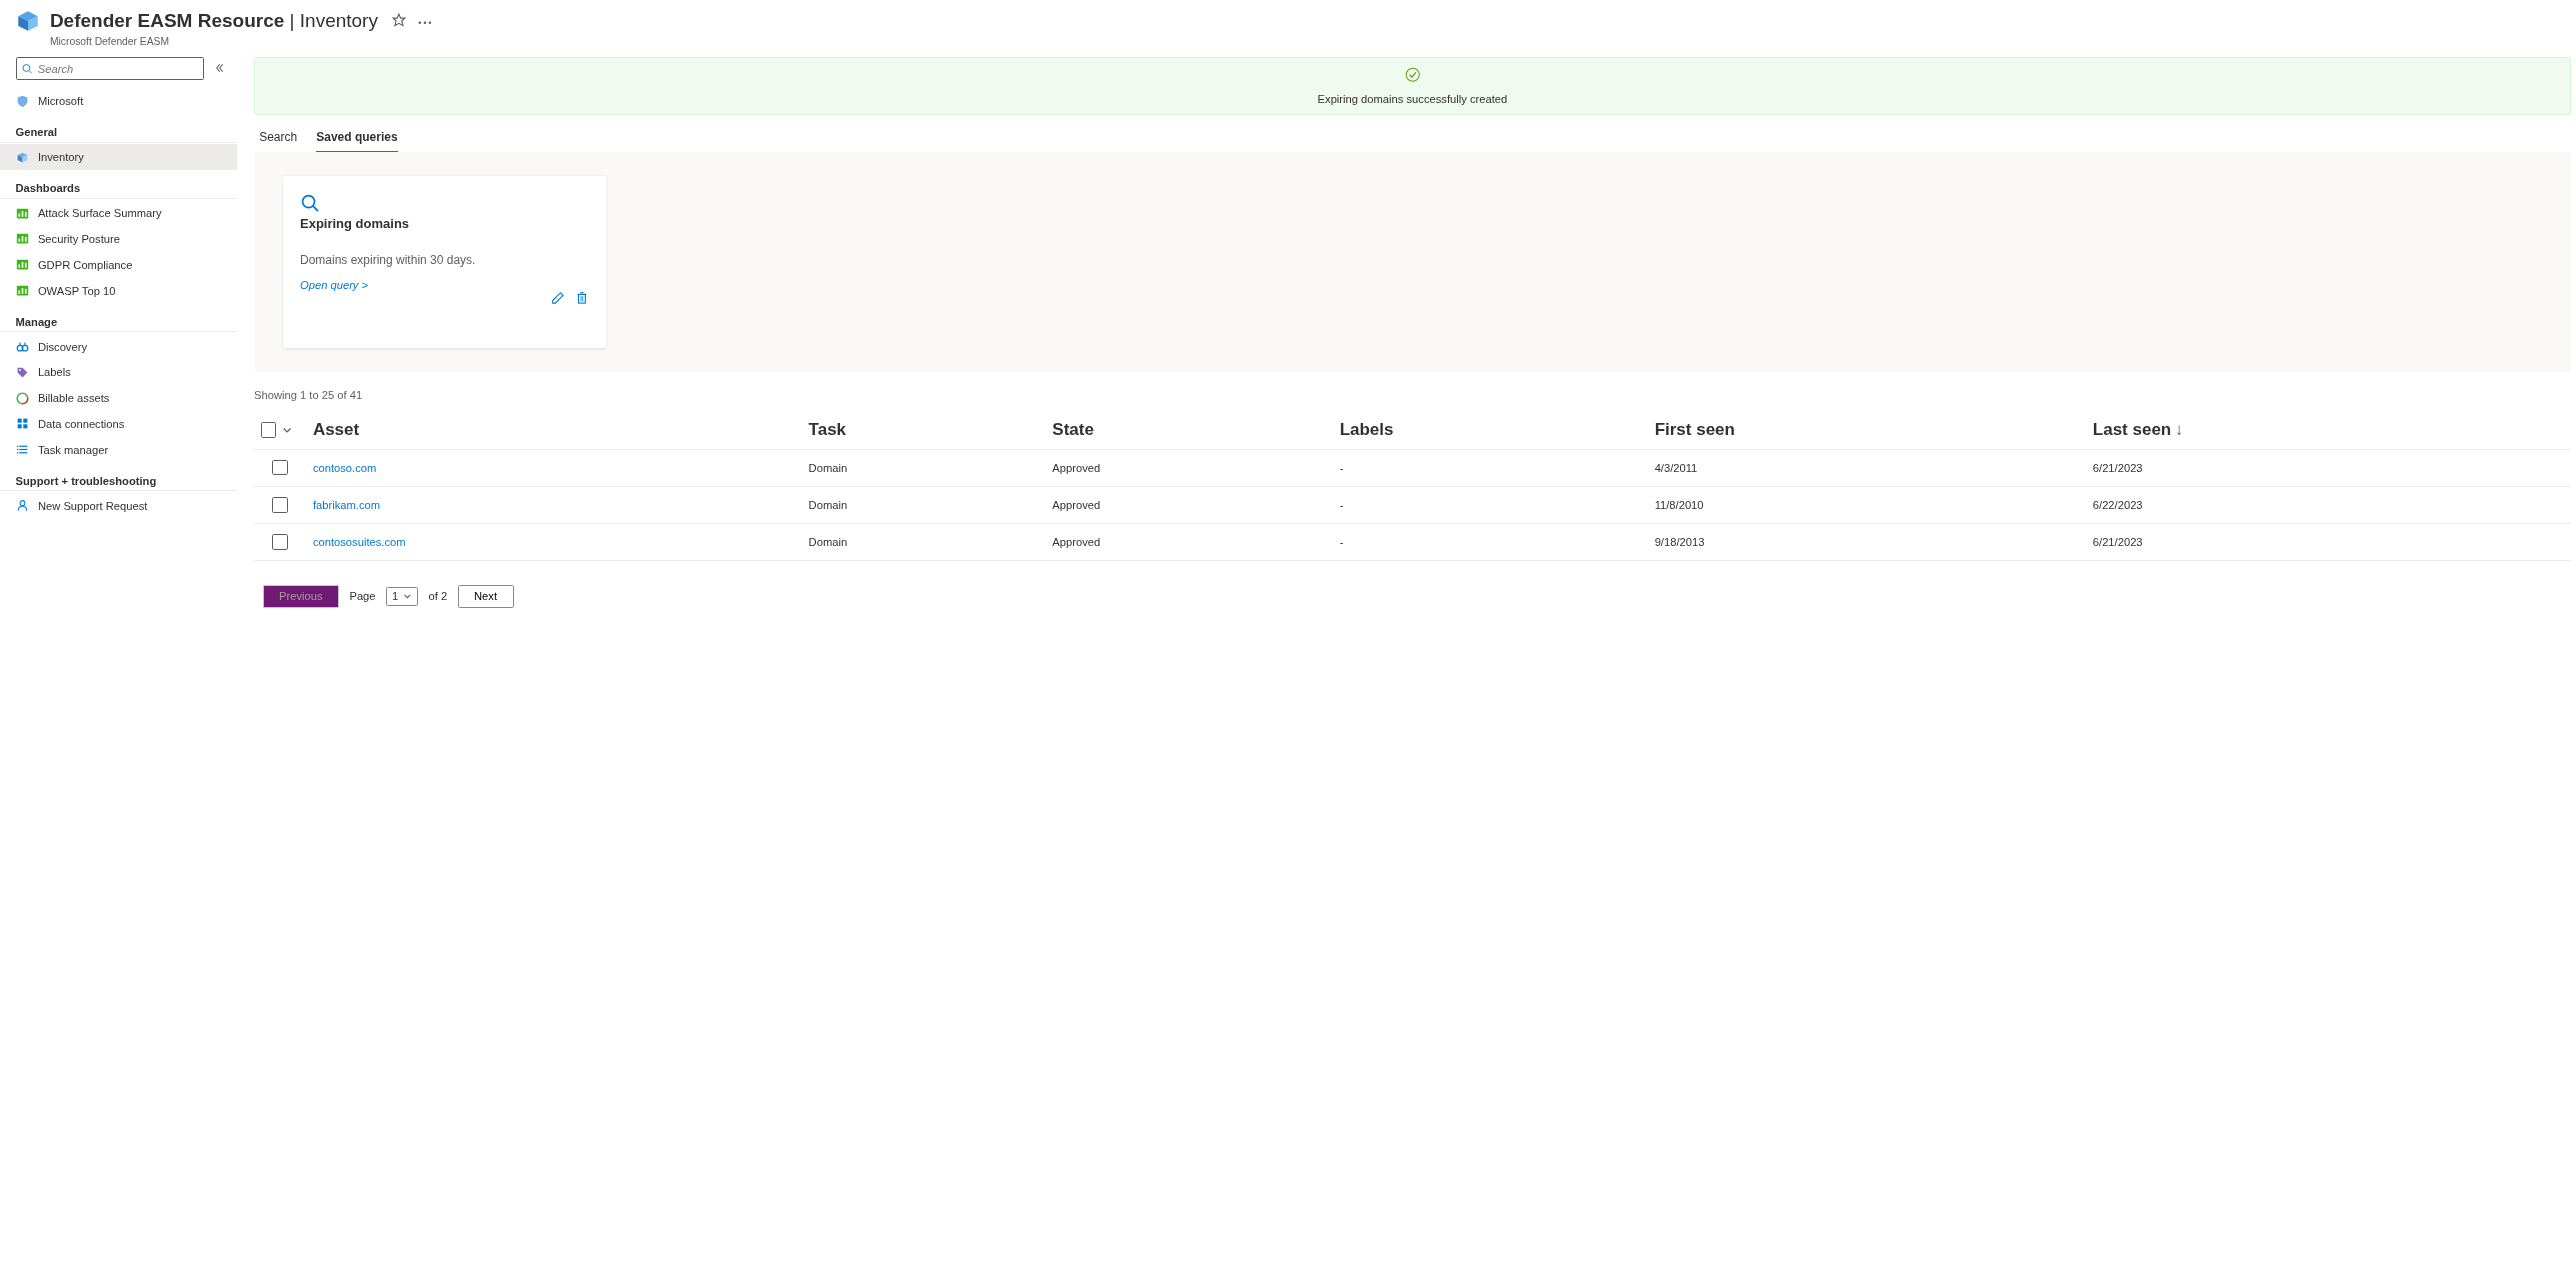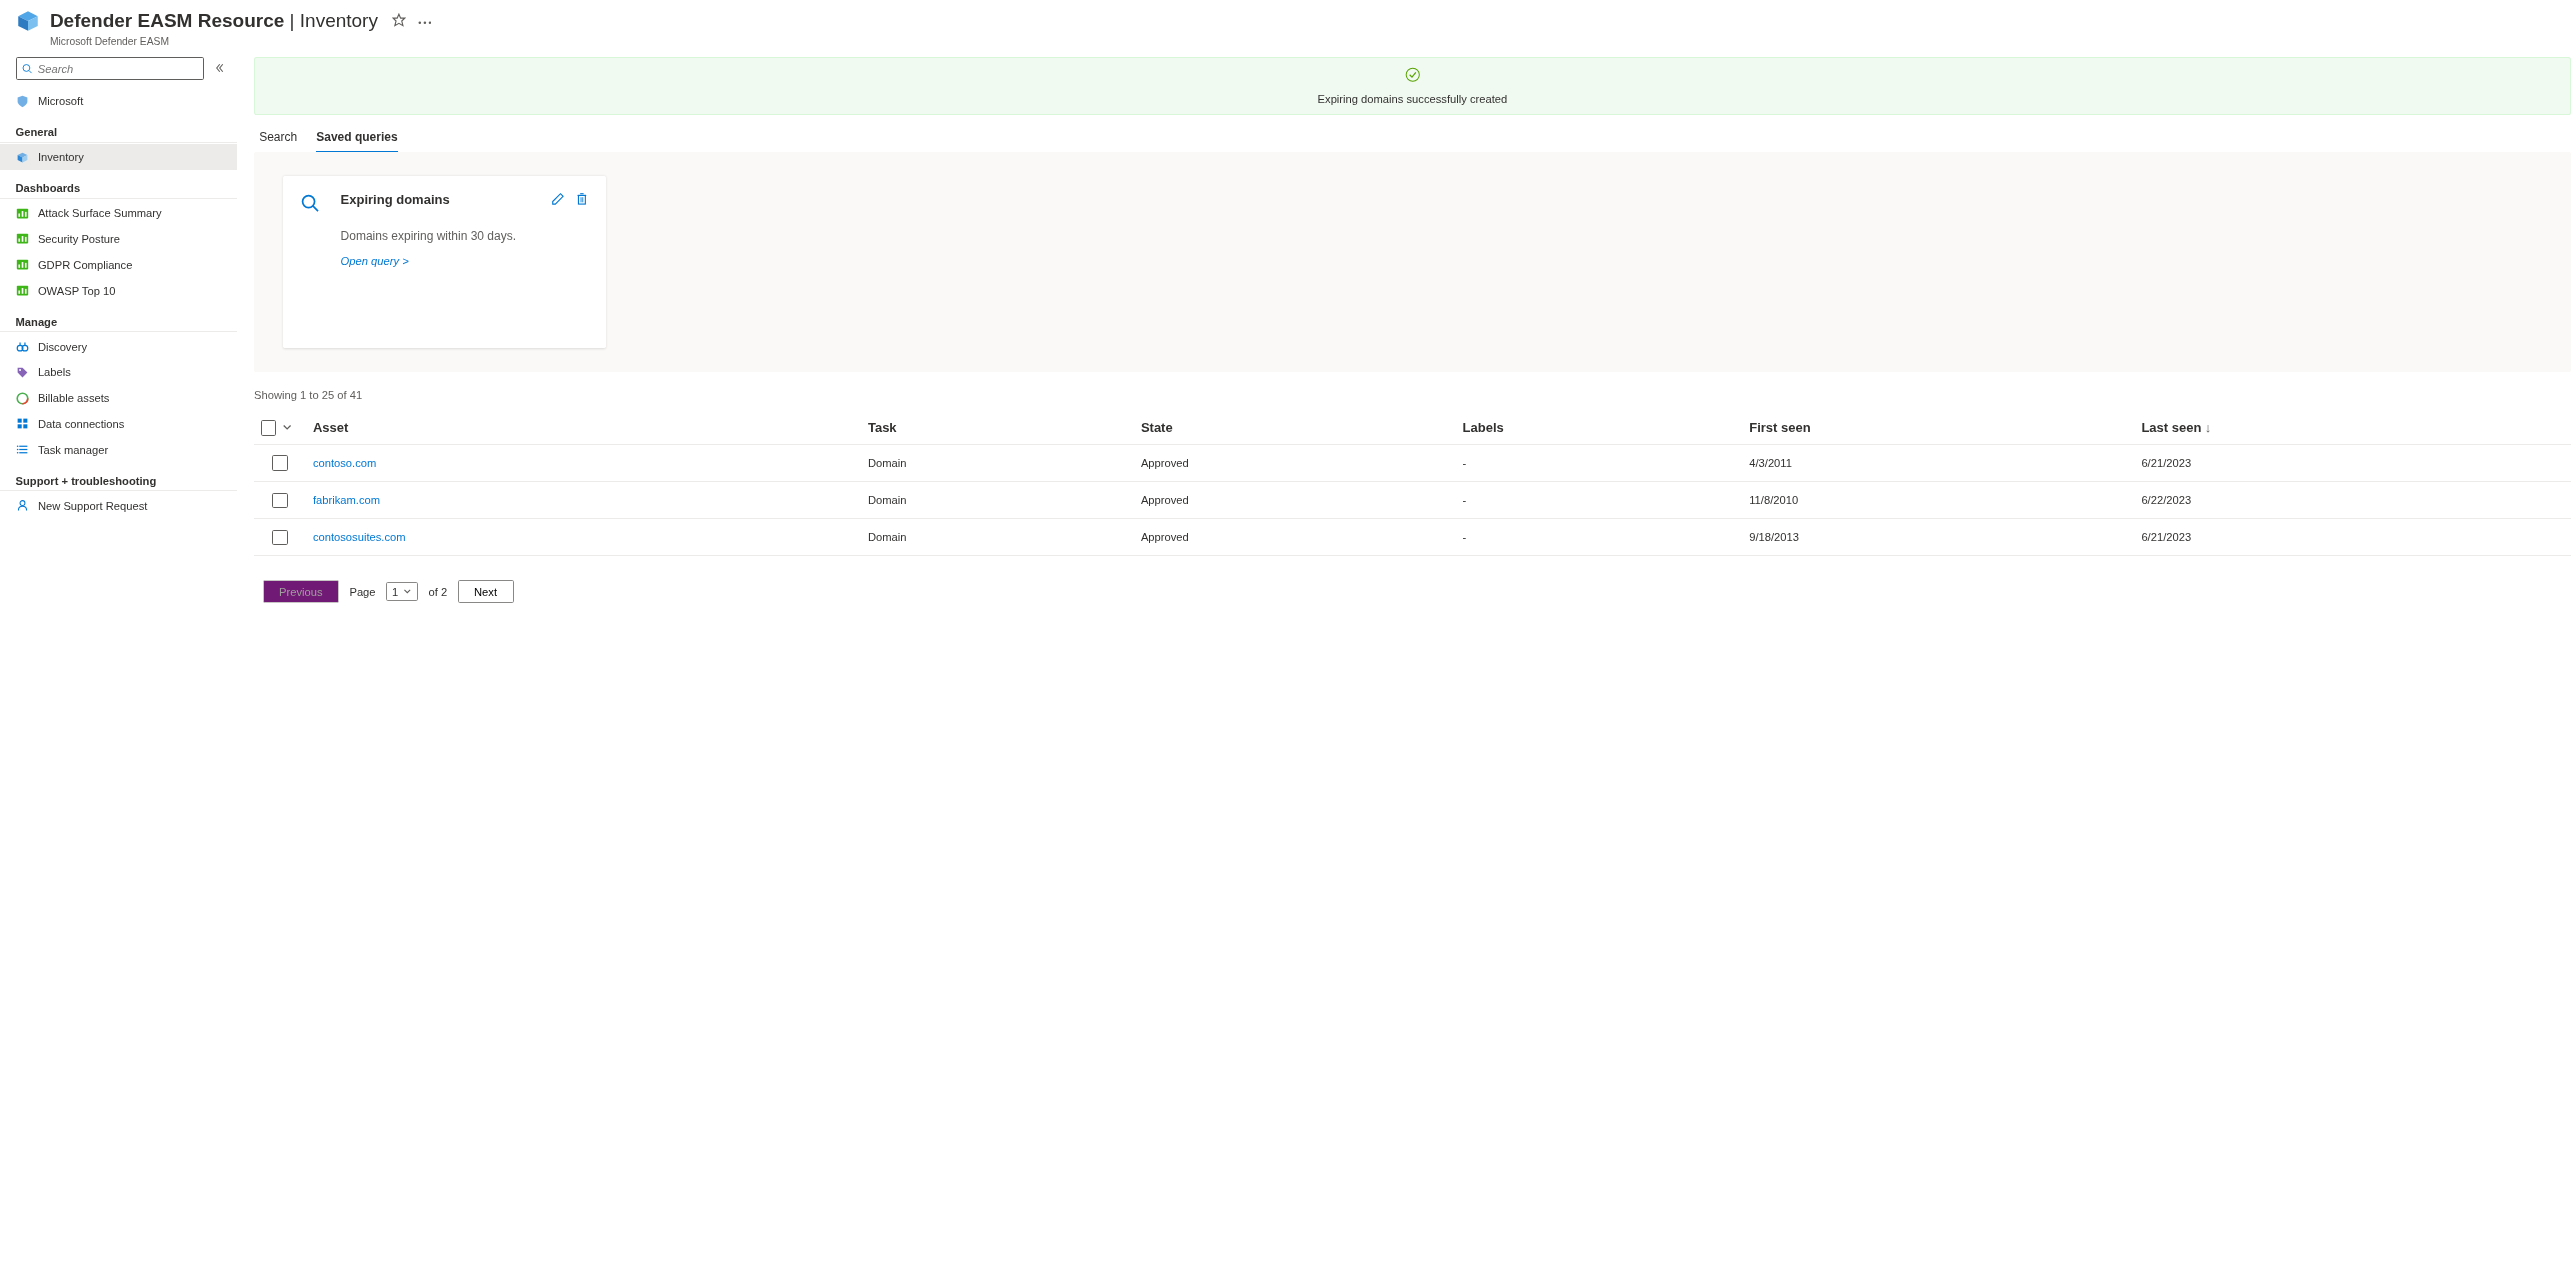--- a/index.html
+++ b/index.html
@@ -62,33 +62,33 @@
     .tab.active { border-bottom-color: #0078d4; font-weight: 600; }
 
     .card-area {
       background: #faf9f8; padding: 24px 29px; margin: 0 5.2px 12px 0; border-radius: 1.7px;
     }
     .query-card {
       background: #fff; width: 323px; min-height: 172px; padding: 15.5px 17px;
       box-shadow: 0 0.9px 2.6px rgba(0,0,0,0.12);
       border-radius: 1.7px;
     }
-    .query-card-head { display: flex; align-items: flex-start; gap: 20px; }
+    .query-card-head { display: flex; align-items: flex-start; gap: 0; flex-direction: column; }
     .query-card-search-icon { color: #0078d4; margin-top: 1.7px;}
     .query-card-title { font-weight: 600; font-size: 13px; }
     .query-card-desc { font-size: 12px; color: #605e5c; margin-top: 22px; }
     .query-card-link { color: #0078d4; font-size: 11.2px; margin-top: 12px; display: inline-block; cursor: pointer; font-style: italic;}
     .query-card-actions { margin-left: auto; display: flex; gap: 10.3px; }
     .query-card-actions .icon-btn { color: #0078d4; cursor: pointer; }
 
     .showing { font-size: 11.2px; color: #605e5c; padding: 5.2px 5.2px 10.3px 0;}
 
     .table { width: calc(100% - 5.2px); border-collapse: collapse; }
     .table th {
-      text-align: left; font-weight: 600; font-size: 13px; padding: 8.6px 6.9px;
+      text-align: left; font-weight: 600; font-size: 17px; padding: 8.6px 6.9px;
       border-bottom: 0.9px solid #edebe9;
       margin-left: 28px;
     }
     .table td {
       padding: 10.3px 6.9px; border-bottom: 0.9px solid #edebe9; font-size: 11.2px;
     }
     .checkbox-cell { width: 38px; text-align: center;}
     .checkbox-cell .cb, .th-check .cb {
       width: 15.5px; height: 15.5px; border: 0.9px solid #605e5c; border-radius: 1.7px; display: inline-block;
       vertical-align: middle;

